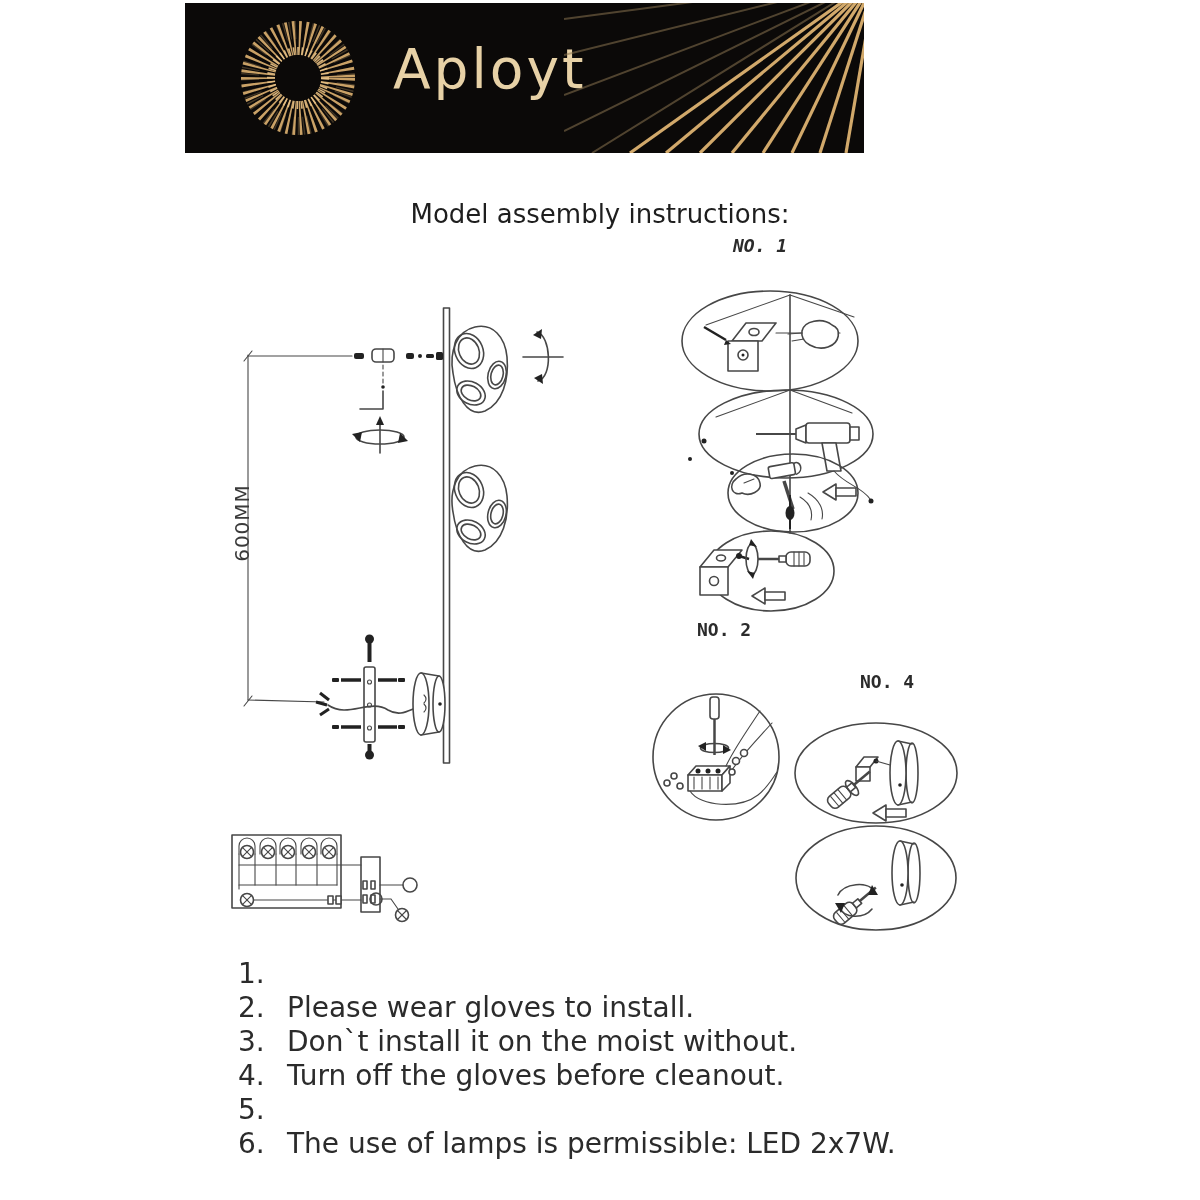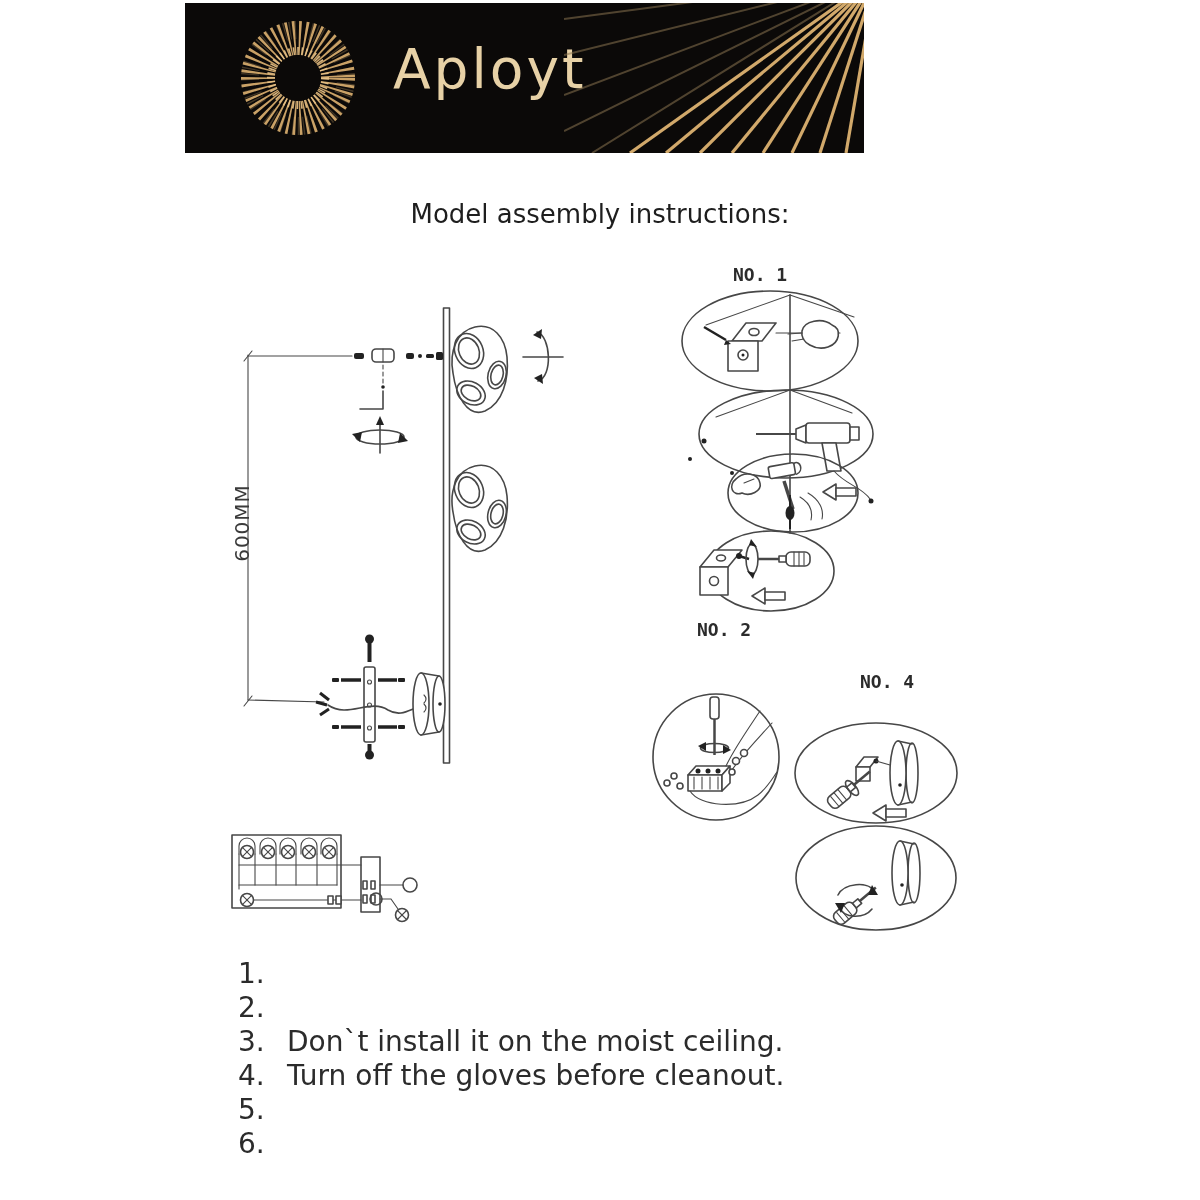--- a/index.html
+++ b/index.html
@@ -17,21 +17,21 @@
   #title1{top:163px;font-size:26px;margin-top:36px;}
   #title2{top:198px;font-size:30px;}
 
   
   #dim-label{left:196px;top:512px;width:90px;height:22px;text-align:center;
              transform:rotate(-90deg);font-size:20px;letter-spacing:1px;color:#3a3a3a;}
 
   
   .step-label{font-family:"DejaVu Sans Mono",monospace;font-weight:bold;
               font-size:18px;color:#2b2b2b;}
-  #step1-label{left:733px;top:264px;}
+  #step1-label{left:733px;top:235px;font-style:italic;}
   #step2-label{left:697px;top:619px;}
   #step3-label{left:860px;top:671px;}
 
   
   #instructions{left:238px;top:957px;width:830px;}
   .instr-row{display:flex;height:34px;line-height:34px;font-size:28px;color:#2b2b2b;}
   .instr-num{width:36px;margin-right:13px;}
 
   
   .ln{fill:none;stroke:#474747;stroke-width:1.6;stroke-linecap:round;stroke-linejoin:round;}
@@ -403,30 +403,32 @@
   <div id="step1-label" class="abs step-label">NO. 1</div>
   <div id="step2-label" class="abs step-label">NO. 2</div>
   <div id="step3-label" class="abs step-label">NO. 4</div>
 
   <div id="instructions" class="abs">
     <div class="instr-row">
       <span class="instr-num">1.</span>
     </div>
     <div class="instr-row">
       <span class="instr-num">2.</span>
+      <span>Please wear gloves to install.</span>
     </div>
     <div class="instr-row">
       <span class="instr-num">3.</span>
-      <span>Don`t install it on the moist ceiling.</span>
+      <span>Don`t install it on the moist without.</span>
     </div>
     <div class="instr-row">
       <span class="instr-num">4.</span>
       <span>Turn off the gloves before cleanout.</span>
     </div>
     <div class="instr-row">
       <span class="instr-num">5.</span>
     </div>
     <div class="instr-row">
       <span class="instr-num">6.</span>
+      <span>The use of lamps is permissible: LED 2x7W.</span>
     </div>
   </div>
 
 </div>
 
 </body></html>

